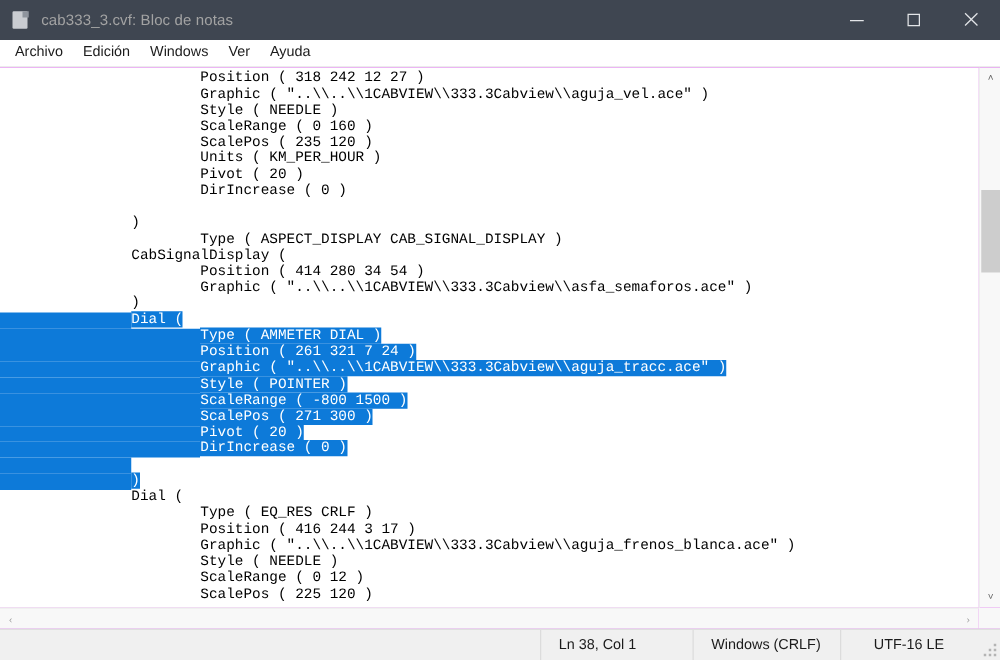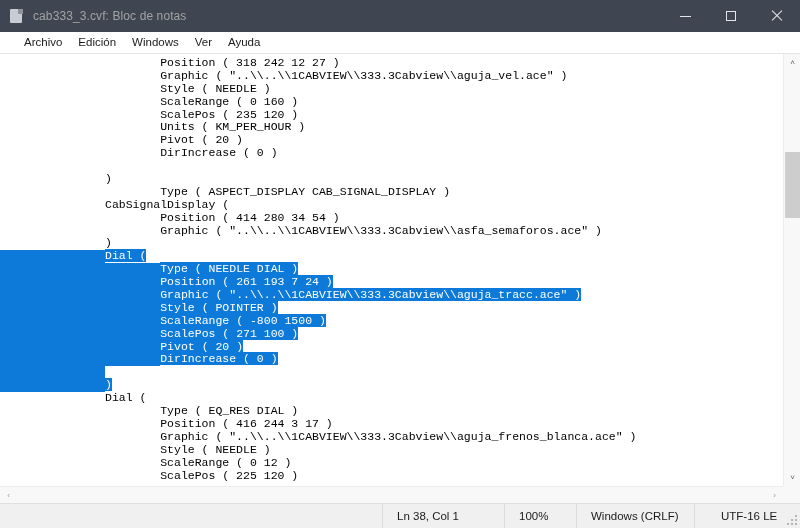--- a/index.html
+++ b/index.html
@@ -101,21 +101,21 @@
   .close-x::before { transform: rotate(45deg); }
   .close-x::after  { transform: rotate(-45deg); }
 
   
   .menubar {
     height: 21px;
     flex: 0 0 21px;
     background: #ffffff;
     display: flex;
     align-items: center;
-    padding-left: 16px;
+    padding-left: 4px;
     border-bottom: 1px solid #e6e6e6;
   }
   .menu-item {
     font-size: 11.5px;
     color: #1b1b1b;
     padding: 2px 8px 3px 8px;
     font-family: "Liberation Sans", sans-serif;
     white-space: nowrap;
   }
 
@@ -254,21 +254,21 @@
     display: flex;
     align-items: center;
     padding-left: 14px;
     padding-right: 14px;
     white-space: nowrap;
     box-sizing: border-box;
   }
   .status-cell.c-ln    { width: 122px; }
   .status-cell.c-zoom  { width: 72px; }
   .status-cell.c-eol   { width: 118px; }
-  .status-cell.c-enc   { width: 106px; padding-left: 26px; }
+  .status-cell.c-enc   { width: 128px; padding-left: 26px; }
   .grip {
     position: absolute;
     right: 3px;
     bottom: 3px;
     width: 9px;
     height: 9px;
   }
   .grip i {
     position: absolute;
     width: 2px; height: 2px;
@@ -320,32 +320,32 @@
         <div class="code-line"><span class="line-inner">        Pivot ( 20 )</span></div>
         <div class="code-line"><span class="line-inner">        DirIncrease ( 0 )</span></div>
         <div class="code-line"><span class="line-inner">&nbsp;</span></div>
         <div class="code-line"><span class="line-inner">)</span></div>
         <div class="code-line"><span class="line-inner">        Type ( ASPECT_DISPLAY CAB_SIGNAL_DISPLAY )</span></div>
         <div class="code-line"><span class="line-inner">CabSignalDisplay (</span></div>
         <div class="code-line"><span class="line-inner">        Position ( 414 280 34 54 )</span></div>
         <div class="code-line"><span class="line-inner">        Graphic ( "..\\..\\1CABVIEW\\333.3Cabview\\asfa_semaforos.ace" )</span></div>
         <div class="code-line"><span class="line-inner">)</span></div>
         <div class="code-line sel-row"><div class="sel-band" style="width: 105px;"></div><span class="line-inner"><span></span><span class="hl">Dial (</span></span></div>
-        <div class="code-line sel-row"><div class="sel-band" style="width: 160.44px;"></div><span class="line-inner"><span>        </span><span class="hl">Type ( NEEDLE DIAL )</span></span></div>
-        <div class="code-line sel-row"><div class="sel-band" style="width: 160.44px;"></div><span class="line-inner"><span>        </span><span class="hl">Position ( 261 193 7 24 )</span></span></div>
+        <div class="code-line sel-row"><div class="sel-band" style="width: 160.44px;"></div><span class="line-inner"><span>        </span><span class="hl">Type ( AMMETER DIAL )</span></span></div>
+        <div class="code-line sel-row"><div class="sel-band" style="width: 160.44px;"></div><span class="line-inner"><span>        </span><span class="hl">Position ( 261 321 7 24 )</span></span></div>
         <div class="code-line sel-row"><div class="sel-band" style="width: 160.44px;"></div><span class="line-inner"><span>        </span><span class="hl">Graphic ( "..\\..\\1CABVIEW\\333.3Cabview\\aguja_tracc.ace" )</span></span></div>
         <div class="code-line sel-row"><div class="sel-band" style="width: 160.44px;"></div><span class="line-inner"><span>        </span><span class="hl">Style ( POINTER )</span></span></div>
         <div class="code-line sel-row"><div class="sel-band" style="width: 160.44px;"></div><span class="line-inner"><span>        </span><span class="hl">ScaleRange ( -800 1500 )</span></span></div>
-        <div class="code-line sel-row"><div class="sel-band" style="width: 160.44px;"></div><span class="line-inner"><span>        </span><span class="hl">ScalePos ( 271 100 )</span></span></div>
+        <div class="code-line sel-row"><div class="sel-band" style="width: 160.44px;"></div><span class="line-inner"><span>        </span><span class="hl">ScalePos ( 271 300 )</span></span></div>
         <div class="code-line sel-row"><div class="sel-band" style="width: 160.44px;"></div><span class="line-inner"><span>        </span><span class="hl">Pivot ( 20 )</span></span></div>
         <div class="code-line sel-row"><div class="sel-band" style="width: 160.44px;"></div><span class="line-inner"><span>        </span><span class="hl">DirIncrease ( 0 )</span></span></div>
         <div class="code-line sel-row"><div class="sel-band" style="width: 105px;"></div><span class="line-inner">&nbsp;</span></div>
         <div class="code-line sel-row"><div class="sel-band" style="width: 105px;"></div><span class="line-inner"><span></span><span class="hl">)</span></span></div>
         <div class="code-line"><span class="line-inner">Dial (</span></div>
-        <div class="code-line"><span class="line-inner">        Type ( EQ_RES DIAL )</span></div>
+        <div class="code-line"><span class="line-inner">        Type ( EQ_RES CRLF )</span></div>
         <div class="code-line"><span class="line-inner">        Position ( 416 244 3 17 )</span></div>
         <div class="code-line"><span class="line-inner">        Graphic ( "..\\..\\1CABVIEW\\333.3Cabview\\aguja_frenos_blanca.ace" )</span></div>
         <div class="code-line"><span class="line-inner">        Style ( NEEDLE )</span></div>
         <div class="code-line"><span class="line-inner">        ScaleRange ( 0 12 )</span></div>
         <div class="code-line"><span class="line-inner">        ScalePos ( 225 120 )</span></div>
       </div>
 
     <div class="vscroll">
       <div class="vs-arrow up">˄</div>
       <div class="vs-thumb" id="vthumb" style="top: 98px; height: 66px;"></div>
@@ -355,21 +355,20 @@
     <div class="hscroll">
       <div class="hs-arrow left">‹</div>
       <div class="hs-arrow right">›</div>
     </div>
 
     <div class="corner-box"></div>
   </div>
 
   <div class="statusbar">
     <div class="status-cell c-ln">Ln 38, Col 1</div>
-    <div class="status-cell c-zoom">100%</div>
     <div class="status-cell c-eol">Windows (CRLF)</div>
     <div class="status-cell c-enc">UTF-16 LE</div>
     <div class="grip">
       <i style="right:0;bottom:0"></i>
         <i style="right:4px;bottom:0"></i>
         <i style="right:8px;bottom:0"></i>
       <i style="right:0;bottom:4px"></i>
         <i style="right:4px;bottom:4px"></i>
       <i style="right:0;bottom:8px"></i>
     </div>

